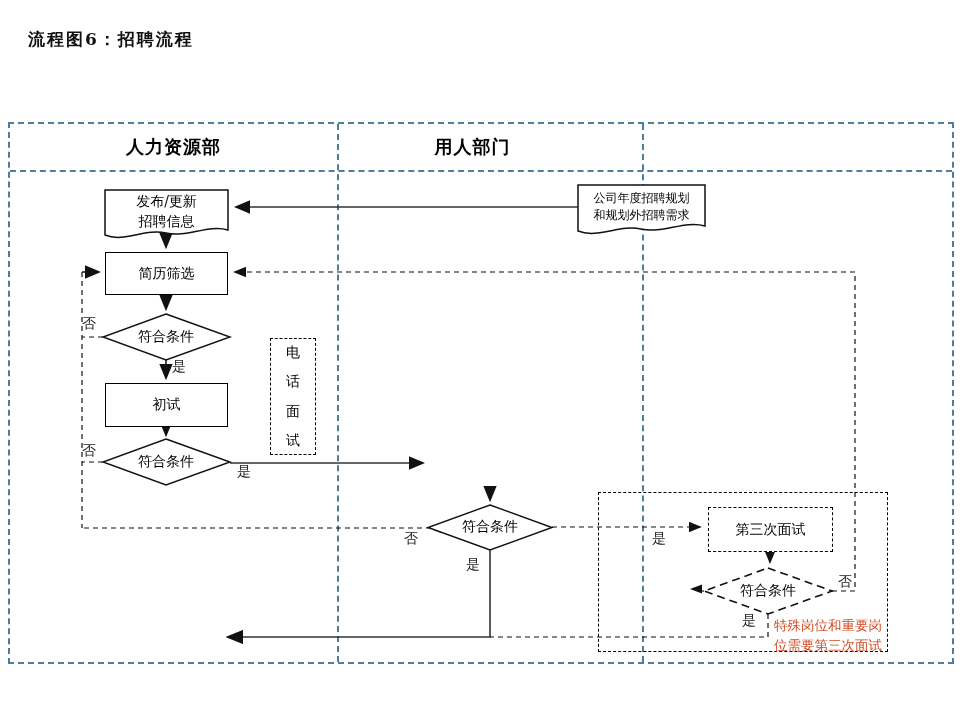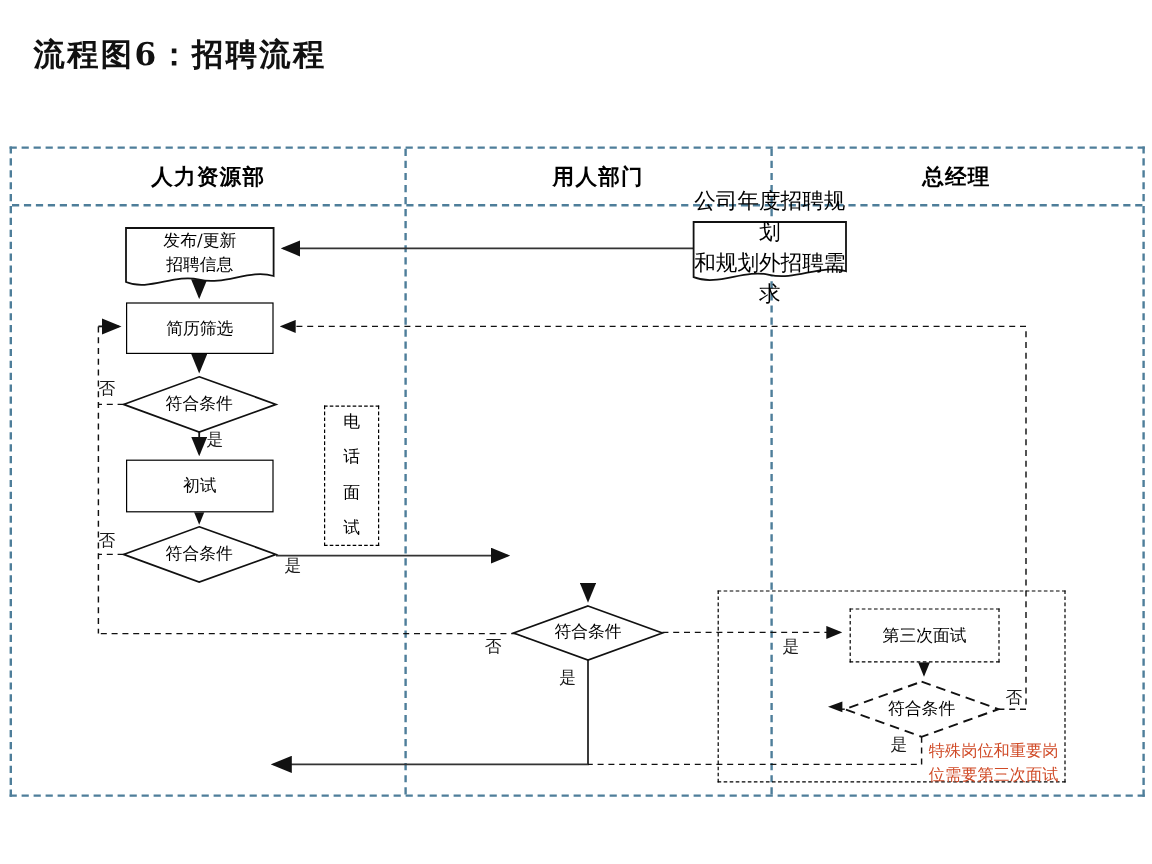--- a/index.html
+++ b/index.html
@@ -1,28 +1,28 @@
 <!DOCTYPE html>
 <html><head>
 <meta charset="utf-8">
 <style>
   html,body{margin:0;padding:0;background:#fff;}
   .page{position:relative;width:960px;height:720px;background:#ffffff;overflow:hidden;
         font-family:"DejaVu Sans","Liberation Sans",sans-serif;}
-  .title{position:absolute;left:28px;top:28px;font-size:26px;font-weight:bold;color:#111;
+  .title{position:absolute;left:28px;top:28px;font-size:17px;font-weight:bold;color:#111;
          letter-spacing:2px;font-family:"DejaVu Serif","Liberation Serif",serif;}
   
   .lane-table{position:absolute;left:8px;top:122px;width:942px;height:538px;
               border:2px dashed #4e7e9a;z-index:1;}
   .lane-header{position:absolute;left:0;top:0;width:100%;height:46px;
                border-bottom:2px dashed #4e7e9a;}
   .lane-cell{position:absolute;top:0;height:46px;display:flex;align-items:center;justify-content:center;
              font-size:18px;font-weight:bold;color:#000;letter-spacing:1px;}
   .lc1{left:0;width:327px;}
-  .lc2{left:336px;width:305px;}
+  .lc2{left:310px;width:305px;}
   .lc3{left:632px;width:310px;}
   .lane-div{position:absolute;top:0;width:0;height:538px;border-left:2px dashed #4e7e9a;}
   .ld1{left:327px;} .ld2{left:632px;}
   
   svg.connectors{position:absolute;left:0;top:0;z-index:2;}
   
   .node{position:absolute;display:flex;align-items:center;justify-content:center;text-align:center;
         font-family:"DejaVu Serif","Liberation Serif",serif;font-size:14px;color:#000;z-index:3;
         box-sizing:border-box;}
   .rect{background:#fff;border:1.4px solid #000;}
@@ -42,21 +42,20 @@
 <body>
 
 <div class="page">
 
   <div class="title">流程图6：招聘流程</div>
 
   <div class="lane-table">
     <div class="lane-header"></div>
     <div class="lane-cell lc1">人力资源部</div>
     <div class="lane-cell lc2">用人部门</div>
-    <div class="lane-cell lc3">总经理</div>
     <div class="lane-div ld1"></div>
     <div class="lane-div ld2"></div>
   </div>
 
   <svg class="connectors" width="960" height="720" viewBox="0 0 960 720">
     <defs>
       <marker id="arr" markerWidth="11" markerHeight="9" refX="9.5" refY="4.5" orient="auto">
         <polygon points="0,0 11,4.5 0,9" fill="#111"></polygon>
       </marker>
     </defs>
@@ -89,21 +88,21 @@
     <polygon points="166,314 230,337 166,360 103,337" fill="#fff" stroke="#111" stroke-width="1.4"></polygon>
     <polygon points="166,439 230,462 166,485 103,462" fill="#fff" stroke="#111" stroke-width="1.4"></polygon>
     <polygon points="490,505 552,527.5 490,550 428,527.5" fill="#fff" stroke="#111" stroke-width="1.4"></polygon>
     <polygon points="768,568 832,591 768,614 704,591" fill="#fff" stroke="#111" stroke-width="1.6" stroke-dasharray="8 5"></polygon>
   </svg>
 
   <div class="group-box" style="left:598px;top:492px;width:288px;height:158px;"></div>
 
   <div class="node doc-label ml" style="left:105px;top:192px;width:123px;height:38px;">发布/更新
 招聘信息</div>
-  <div class="node doc-label ml" style="left:576px;top:187px;width:131px;height:40px;font-size:18px;">公司年度招聘规划
+  <div class="node doc-label ml" style="left:576px;top:187px;width:131px;height:40px;font-size:12px;">公司年度招聘规划
 和规划外招聘需求</div>
 
   <div class="node rect" style="left:105px;top:252px;width:123px;height:43px;">简历筛选</div>
   <div class="node rect" style="left:105px;top:383px;width:123px;height:44px;">初试</div>
   <div class="node dashed-rect ml phone-box" style="left:270px;top:338px;width:46px;height:117px;">电
 话
 面
 试</div>
   <div class="node dashed-rect" style="left:708px;top:507px;width:125px;height:45px;">第三次面试</div>
 

